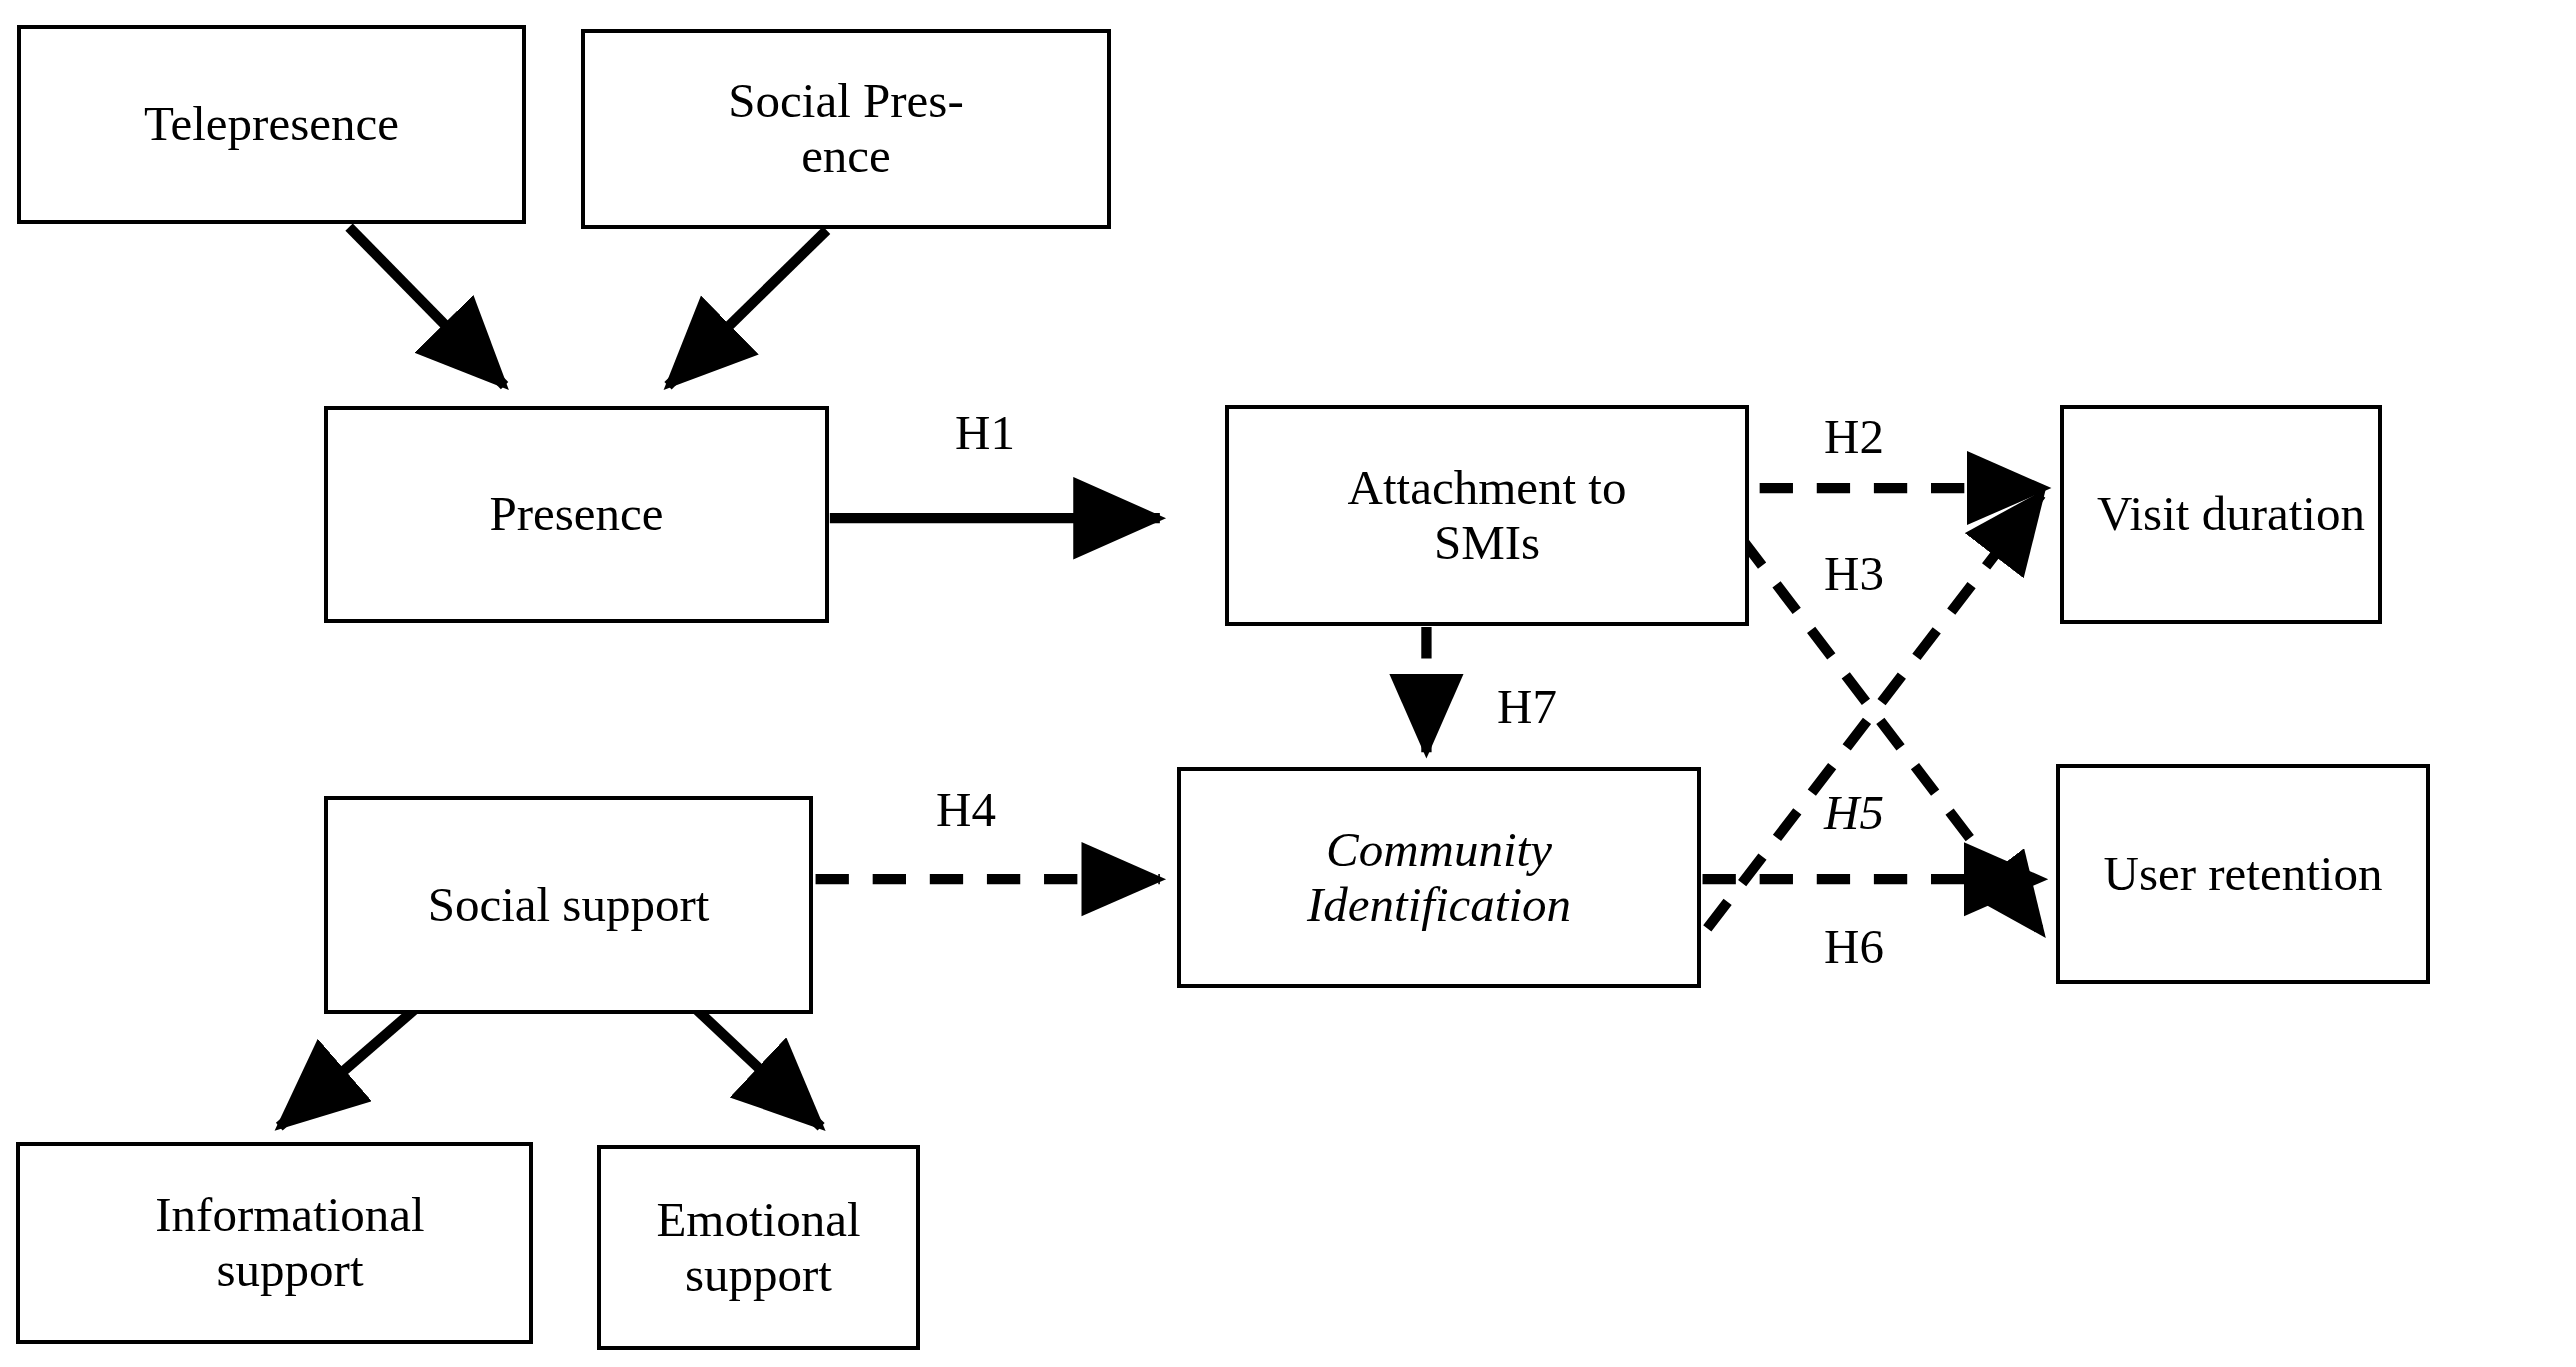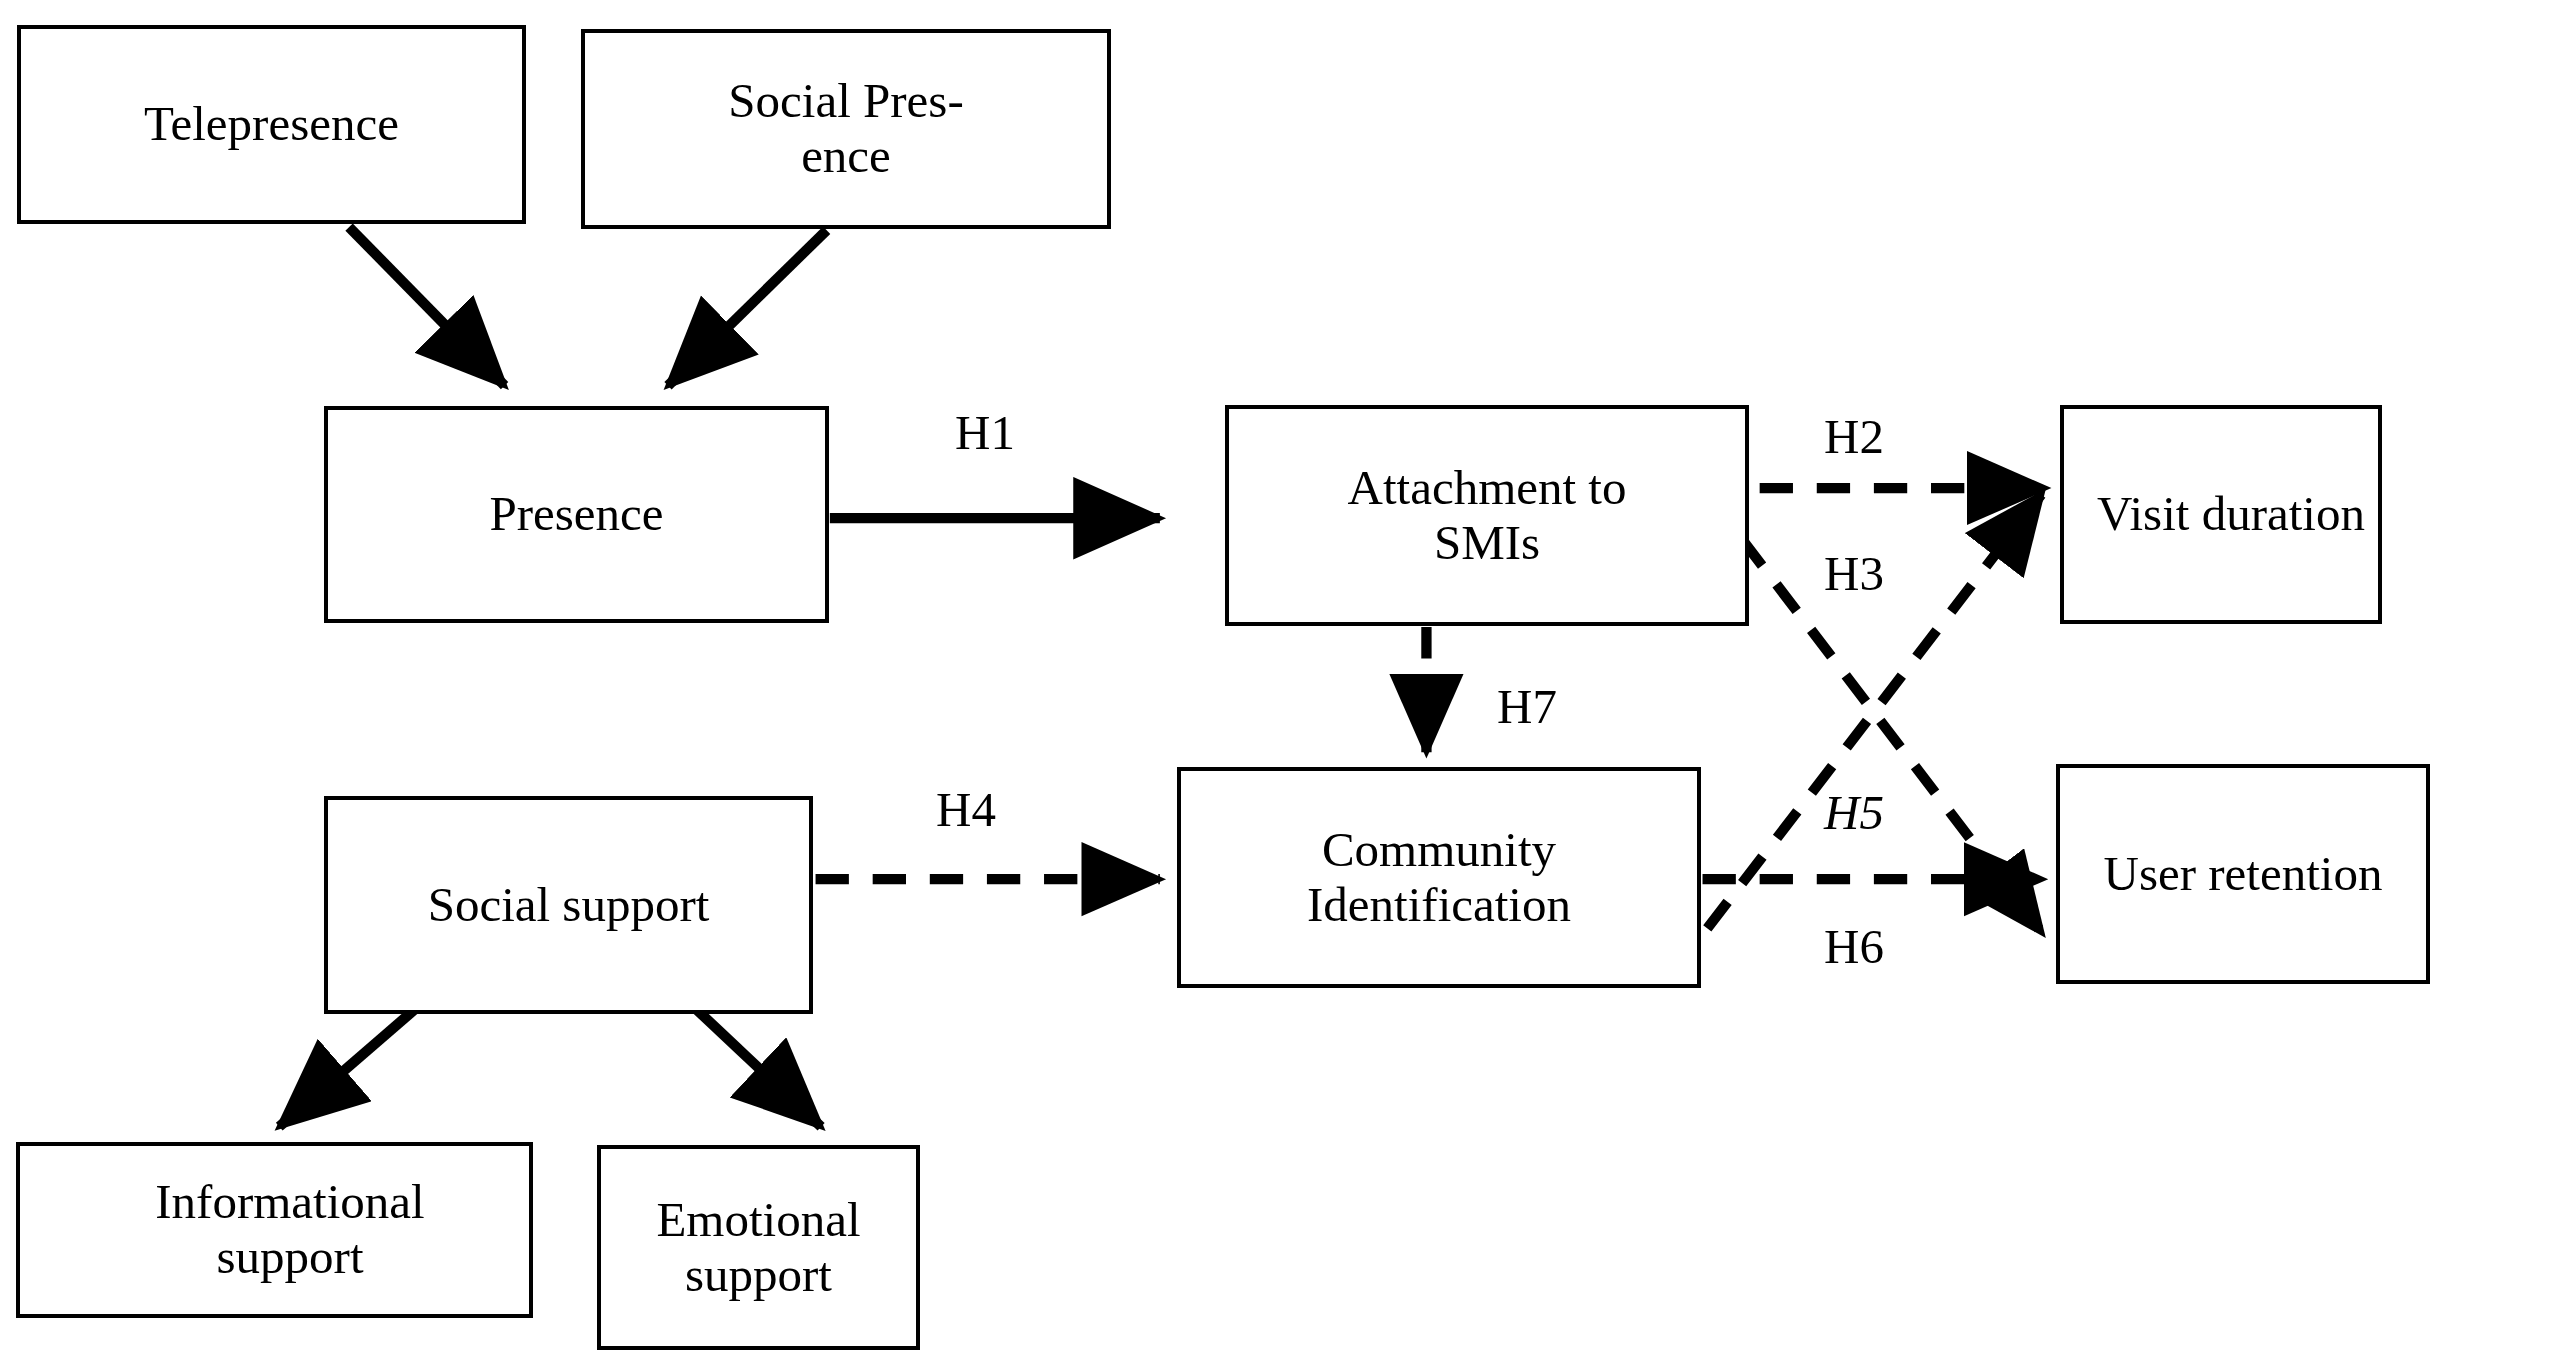--- a/index.html
+++ b/index.html
@@ -114,30 +114,30 @@
   </div>
 
   <div class="node" style="left:2060px; top:405px; width:322px; height:219px;padding-left:20px;">
     <span class="label">Visit duration</span>
   </div>
 
   <div class="node" style="left:324px; top:768px; width:489px; height:218px;margin-top:28px;">
     <span class="label">Social support</span>
   </div>
 
-  <div class="node" style="left:1177px; top:767px; width:524px; height:221px;">
+  <div class="node" style="left:1177px; top:767px; width:524px; height:221px;font-style:italic;">
     <span class="label">Community
 Identification</span>
   </div>
 
   <div class="node" style="left:2056px; top:764px; width:374px; height:220px;">
     <span class="label">User retention</span>
   </div>
 
-  <div class="node" style="left:16px; top:1142px; width:517px; height:176px;padding-left:31px;">
+  <div class="node" style="left:16px; top:1142px; width:517px; height:202px;padding-left:31px;">
     <span class="label">Informational
 support</span>
   </div>
 
   <div class="node" style="left:597px; top:1145px; width:323px; height:205px;">
     <span class="label">Emotional
 support</span>
   </div>
 
   <div class="hlabel" style="left:985px; top:432px;">H1</div>

